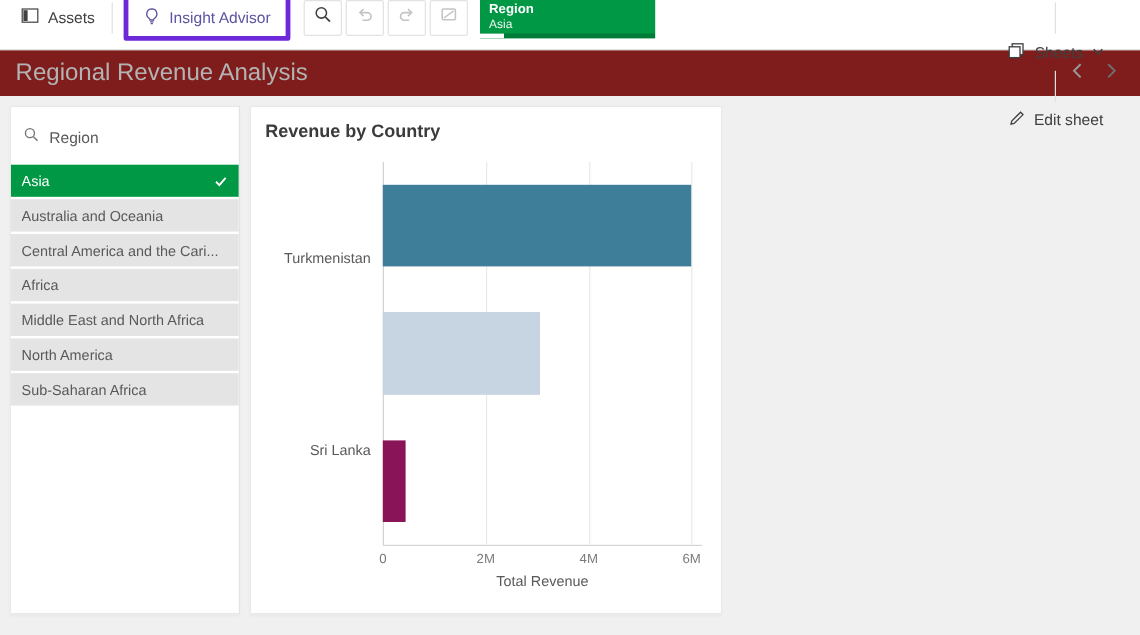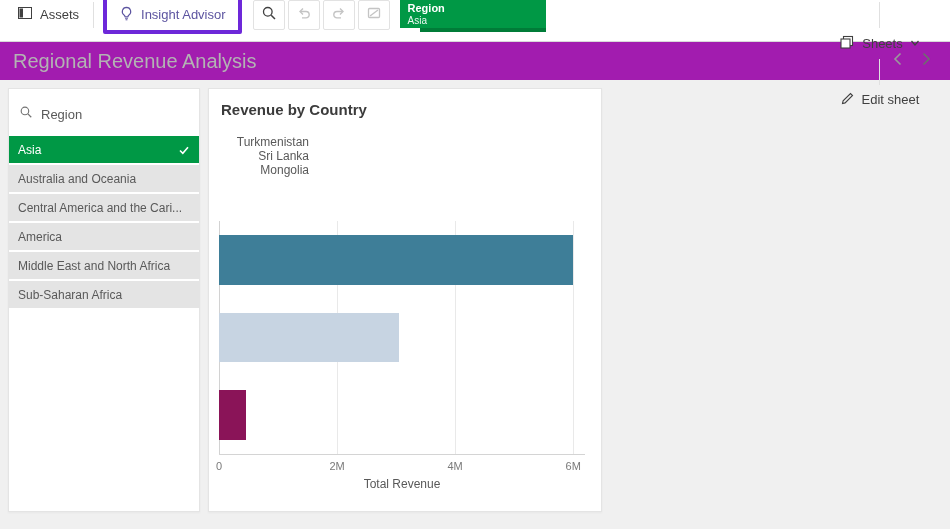--- a/index.html
+++ b/index.html
@@ -14,42 +14,42 @@
   .tb-divider { width:1px; height:26px; background:#e0e0e0; margin:0 5px; }
   .ia-btn { border:4px solid #6d28d9; border-radius:2px; color:#5c54a0; padding:6px 12px; margin-left:4px; }
   .icon-btn { width:32px; height:30px; border:1px solid #e2e2e2; border-radius:2px; display:flex; align-items:center; justify-content:center; margin-left:3px; background:#fff; cursor:pointer; }
   .sel-chip { width:146px; height:34px; background:#009845; margin-left:10px; position:relative; padding:4px 8px 0; cursor:pointer; overflow:hidden; }
   .sel-chip .f { color:#fff; font-size:11px; font-weight:bold; line-height:13px; }
   .sel-chip .v { color:rgba(255,255,255,.92); font-size:10px; line-height:12px; }
   .sel-chip .bar { position:absolute; left:0; right:0; bottom:0; height:4px; background:rgba(0,0,0,.18); }
   .sel-chip .bar .fill { height:100%; background:#fff; }
 
   
-  .titlebar { height:38px; display:flex; align-items:center; padding:0 10px 0 13px; background:#a21caf; }
+  .titlebar { height:38px; display:flex; align-items:center; padding:0 10px 0 13px; background:#7f1d1d; }
   .sheet-title { flex:1; font-size:20px; color:#b3b3b3; }
   .nav-arrow { width:28px; height:28px; display:flex; align-items:center; justify-content:center; cursor:pointer; }
 
   
   .main { height:449px; padding:8px; display:flex; gap:8px; align-items:flex-start; }
   .card { background:#fff; border:1px solid #e4e4e4; box-shadow:0 1px 2px rgba(0,0,0,.04); }
 
   
   .filter-pane { width:192px; height:424px; display:flex; flex-direction:column; }
   .fp-header { display:flex; align-items:center; gap:8px; padding:16px 10px 13px; }
   .fp-title { font-size:13px; color:#595959; }
   .fp-list { flex:1; overflow:hidden; padding:0; }
   .fp-item { height:27px; display:flex; align-items:center; padding:0 9px; font-size:12px; color:#595959; background:#e4e4e4; margin-bottom:2px; cursor:pointer; white-space:nowrap; }
   .fp-item .lbl { flex:1; overflow:hidden; text-overflow:ellipsis; }
   .fp-item.selected { background:#009845; color:#fff; }
   .fp-item .check { display:flex; align-items:center; }
 
   
   .chart-card { width:394px; height:424px; position:relative; }
   .chart-title { font-size:15px; font-weight:bold; color:#3b3b3b; padding:12px 12px 0; }
-  .chart-body { position:absolute; top:46px; left:10px; right:16px; bottom:12px; display:flex;flex-direction:column; }
+  .chart-body { position:absolute; top:46px; left:10px; right:16px; bottom:12px; display:flex; }
   .y-axis-labels { width:100px; display:flex; flex-direction:column; padding-bottom:44px; }
   .y-label { flex:1; display:flex; align-items:center; justify-content:flex-end; padding-right:10px; font-size:12px; color:#595959; }
   .plot-col { flex:1; display:flex; flex-direction:column; }
   .plot { flex:1; position:relative; border-bottom:1px solid #d4d4d4; }
   .gridlines { position:absolute; top:0; left:0; right:0; bottom:0; }
   .gridline { position:absolute; top:0; bottom:0; width:1px; background:#e9e9e9; }
   .gridline.zero { background:#d2d2d2; }
   .bars { position:absolute; top:0; left:0; right:0; bottom:0; display:flex; flex-direction:column; }
   .bar-row { flex:1; display:flex; align-items:center; }
   .bar { height:64%; }
@@ -224,38 +224,40 @@
             </svg>
         </span>
       </div>
       <div class="fp-item">
         <span class="lbl">Australia and Oceania</span>
       </div>
       <div class="fp-item">
         <span class="lbl">Central America and the Cari...</span>
       </div>
       <div class="fp-item">
-        <span class="lbl">America</span>
+        <span class="lbl">Africa</span>
       </div>
       <div class="fp-item">
         <span class="lbl">Middle East and North Africa</span>
+      </div>
+      <div class="fp-item">
+        <span class="lbl">North America</span>
       </div>
       <div class="fp-item">
         <span class="lbl">Sub-Saharan Africa</span>
       </div>
     </div>
   </div>
 
   <div class="card chart-card">
     <div class="chart-title">Revenue by Country</div>
     <div class="chart-body">
       <div class="y-axis-labels">
           <div class="y-label">Turkmenistan</div>
           <div class="y-label">Sri Lanka</div>
-          <div class="y-label">Mongolia</div>
         </div>
       <div class="plot-col">
         <div class="plot">
           <div class="gridlines">
               <div class="gridline zero" style="left: 0%;"></div>
               <div class="gridline" style="left: 32.2581%;"></div>
               <div class="gridline" style="left: 64.5161%;"></div>
               <div class="gridline" style="left: 96.7742%;"></div>
             </div>
           <div class="bars">

